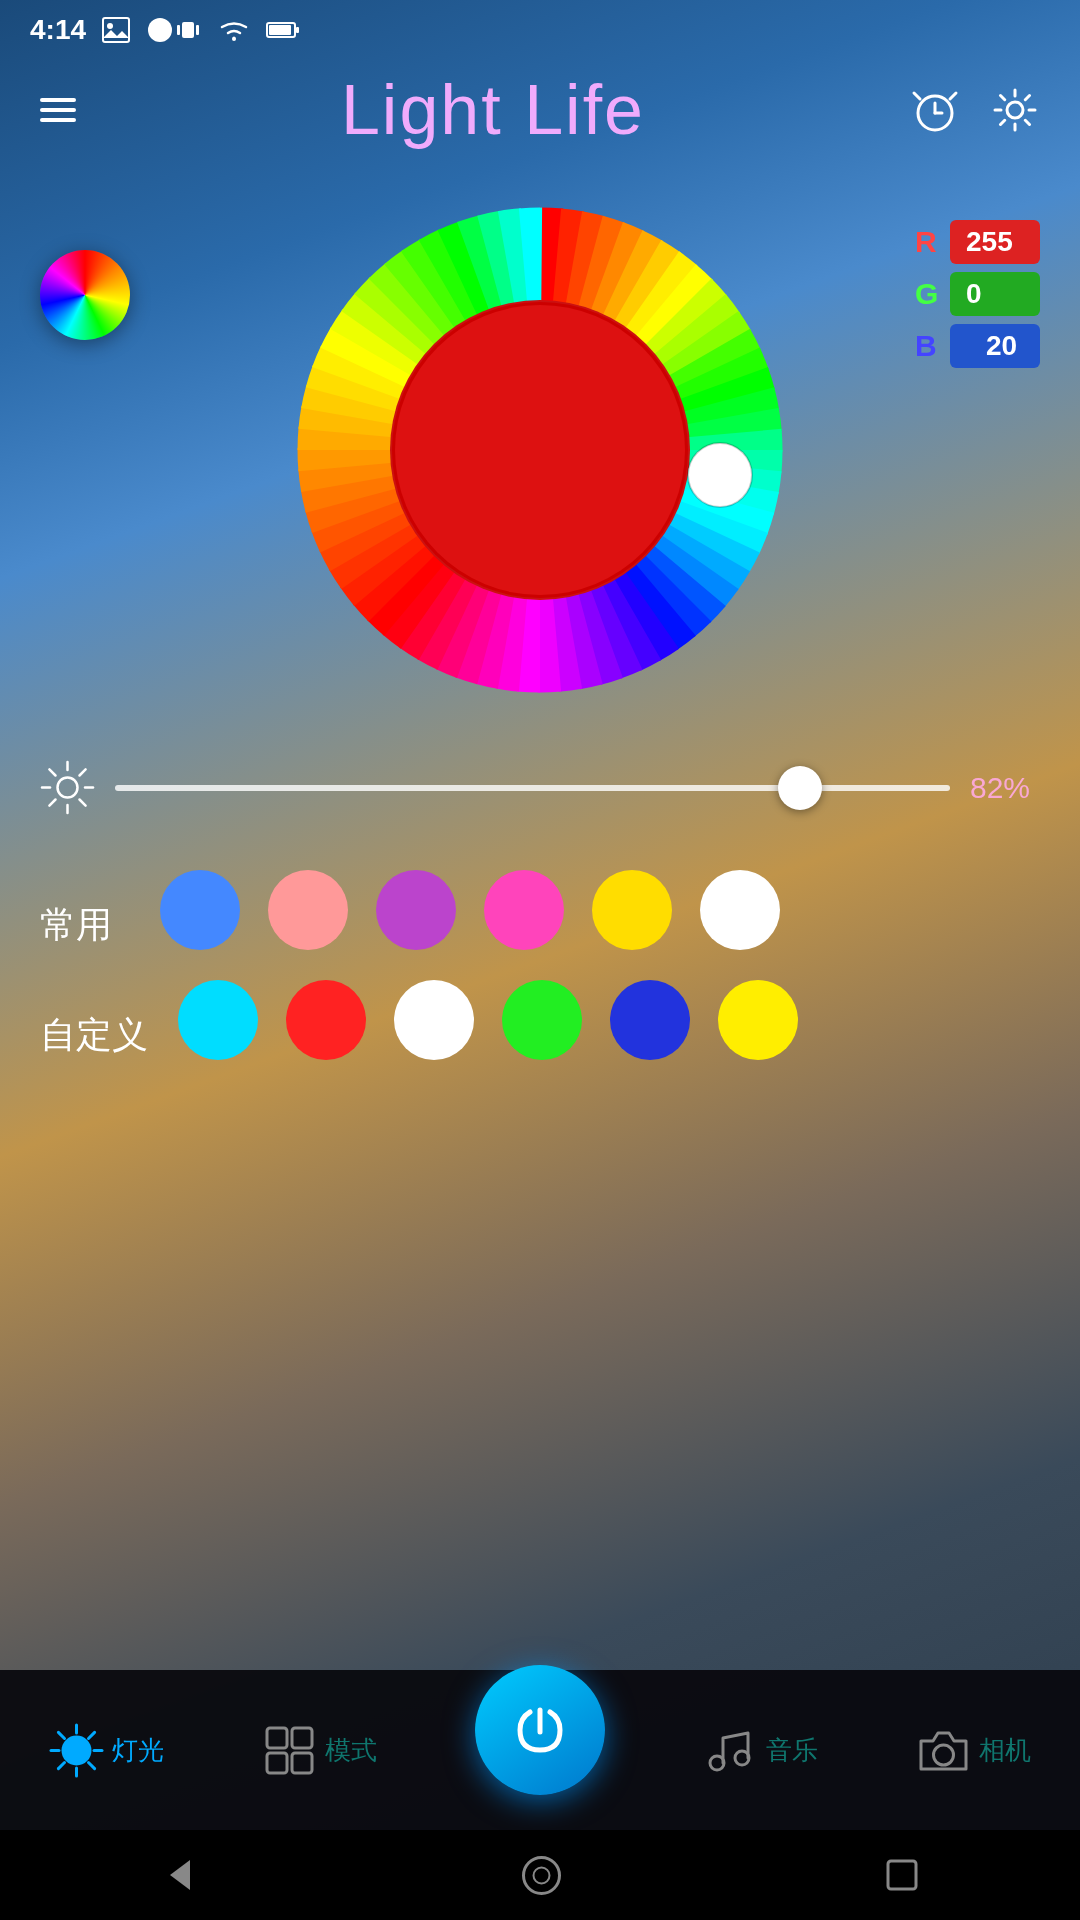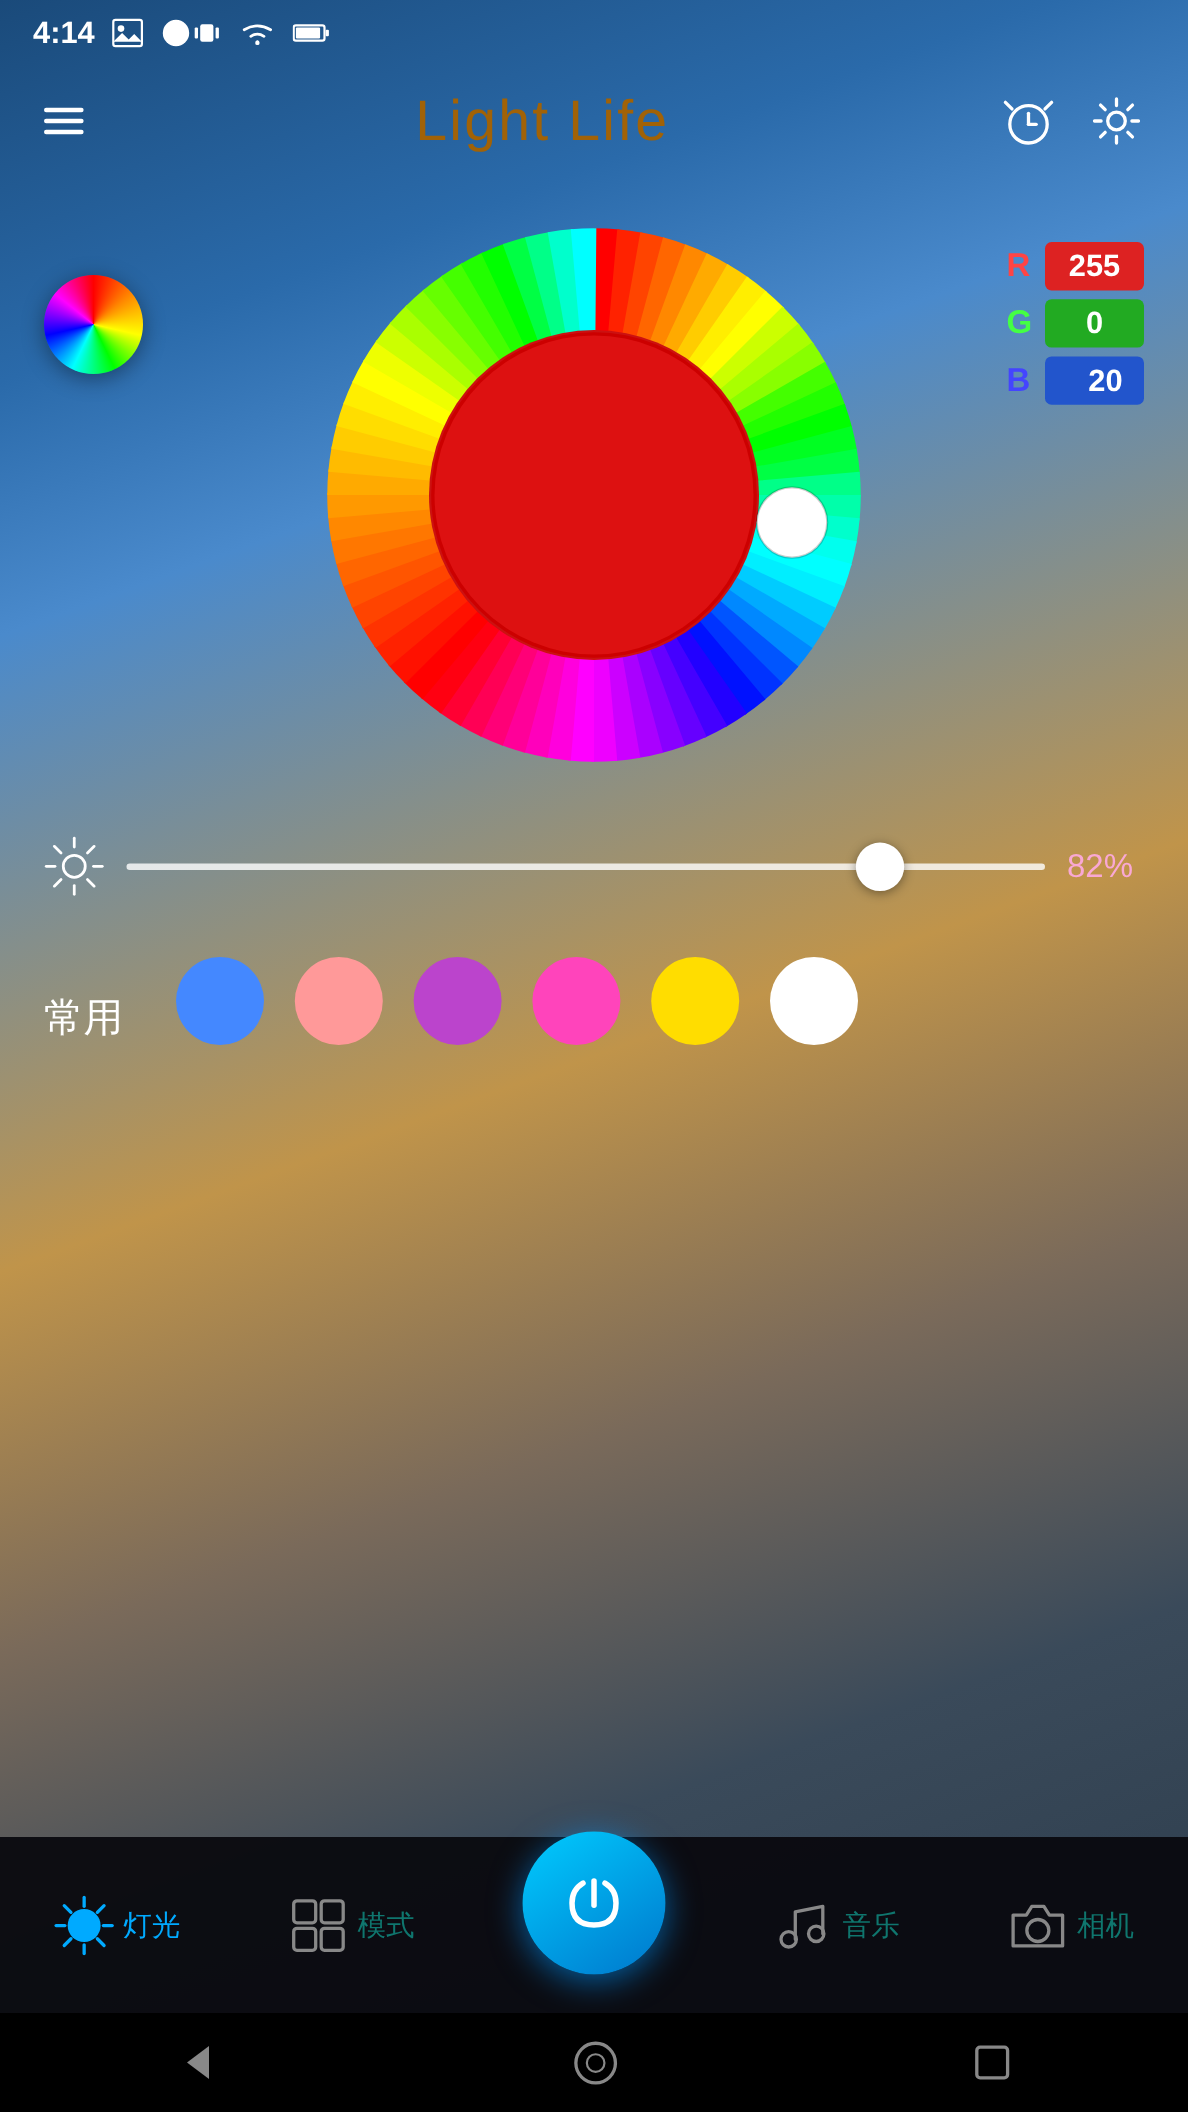--- a/index.html
+++ b/index.html
@@ -55,23 +55,23 @@
       height: 100px;
       display: flex;
       align-items: center;
       justify-content: space-between;
       padding: 0 40px;
       z-index: 10;
       color: white;
     }
 
     #app-title {
-      font-size: 52px;
+      font-size: 70px;
       font-weight: 400;
-      color: #a16207;
+      color: #f0abfc;
       letter-spacing: 2px;
     }
 
     .app-bar-icons { display: flex; gap: 30px; }
 
     
     #color-wheel-container {
       position: absolute;
       top: 200px;
       left: 50%;
@@ -109,21 +109,21 @@
     .rgb-label.g { color: #44ff44; }
     .rgb-label.b { color: #4444ff; }
 
     .rgb-value {
       padding: 6px 16px;
       border-radius: 6px;
       font-size: 28px;
       font-weight: bold;
       color: white;
       min-width: 90px;
-      text-align: center;
+      text-align: left;
     }
 
     .rgb-value.r-val { background: #dd2222; }
     .rgb-value.g-val { background: #22aa22; }
     .rgb-value.b-val { background: #2255cc; padding-left: 36px; }
 
     
     #color-preview-ball {
       position: absolute;
       top: 250px;
@@ -482,20 +482,31 @@
     <span class="preset-label">常用</span>
     <div class="preset-colors" id="common-colors">
         <div class="color-dot" style="background: rgb(68, 136, 255);"></div>
         <div class="color-dot" style="background: rgb(255, 153, 153);"></div>
         <div class="color-dot" style="background: rgb(187, 68, 204);"></div>
         <div class="color-dot" style="background: rgb(255, 68, 187);"></div>
         <div class="color-dot" style="background: rgb(255, 221, 0);"></div>
         <div class="color-dot" style="background: rgb(255, 255, 255);"></div>
       </div>
   </div>
+  <div class="preset-row">
+    <span class="preset-label">自定义</span>
+    <div class="preset-colors" id="custom-colors">
+        <div class="color-dot" style="background: rgb(0, 221, 255);"></div>
+        <div class="color-dot" style="background: rgb(255, 34, 34);"></div>
+        <div class="color-dot" style="background: rgb(255, 255, 255);"></div>
+        <div class="color-dot" style="background: rgb(34, 238, 34);"></div>
+        <div class="color-dot" style="background: rgb(34, 51, 221);"></div>
+        <div class="color-dot" style="background: rgb(255, 238, 0);"></div>
+      </div>
+  </div>
 </div>
 
 <div id="bottom-nav">
   <div class="nav-item">
     <svg width="55" height="55" viewBox="0 0 55 55">
       <circle cx="27.5" cy="27.5" r="15" fill="#00aaff"></circle>
       <g stroke="#00aaff" stroke-width="3" stroke-linecap="round">
         <line x1="27.5" y1="2" x2="27.5" y2="10"></line>
         <line x1="27.5" y1="45" x2="27.5" y2="53"></line>
         <line x1="2" y1="27.5" x2="10" y2="27.5"></line>

